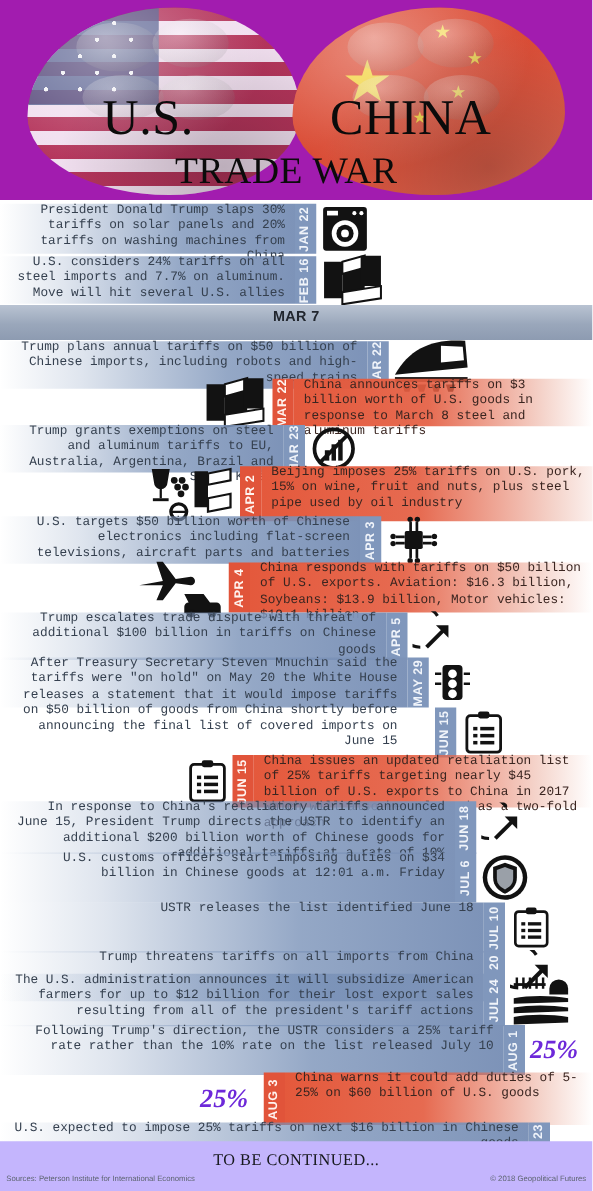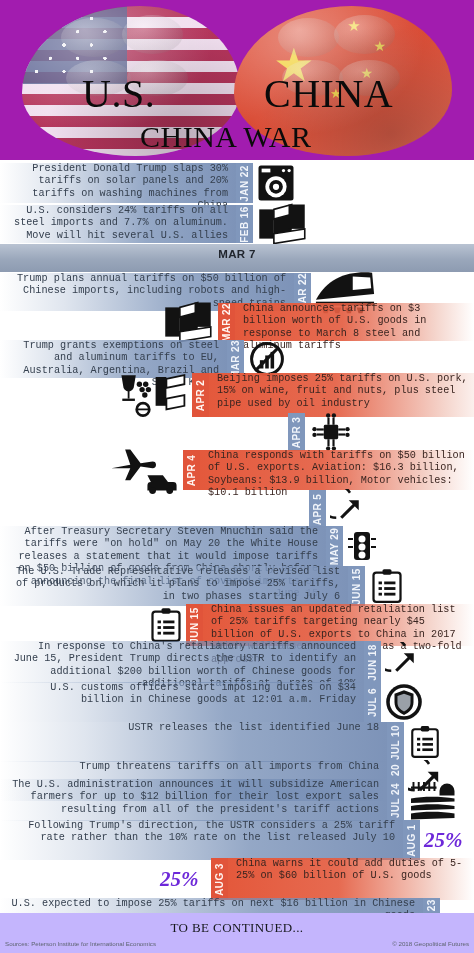--- a/index.html
+++ b/index.html
@@ -162,21 +162,21 @@
       <div class="knuck" style="left:20%;top:8%;width:28%;height:26%"></div>
       <div class="knuck" style="left:46%;top:6%;width:28%;height:26%"></div>
       <div class="knuck" style="left:22%;top:36%;width:28%;height:24%"></div>
       <div class="knuck" style="left:48%;top:36%;width:28%;height:24%"></div>
       <div class="shade"></div>
     </div>
 
   </div>
   <div class="title-us">U.S.</div>
   <div class="title-cn">CHINA</div>
-  <div class="title-tw">CHINA WAR</div>
+  <div class="title-tw">TRADE WAR</div>
 </div>
 
 <div class="timeline" id="timeline" style="height: 753px; top: 0px;">
     <div class="row" style="position: absolute; left: 0px; top: 3px; height: 40px; width: 474px;">
       <div class="bar bar-us" style="left: 0px; width: 236px;">
         <div class="text">President Donald Trump slaps 30% tariffs on solar panels and 20% tariffs on washing machines from China</div>
       </div>
       <div class="datetab datetab-us" style="left: 236px;">
         <span>JAN 22</span>
       </div>
@@ -284,20 +284,23 @@
           <circle cx="32" cy="28" r="3"></circle>
           <circle cx="30" cy="44" r="7" fill="none" stroke="#121212" stroke-width="3"></circle>
           <line x1="23" y1="44" x2="37" y2="44" stroke="#121212" stroke-width="2"></line>
           <polygon points="44,8 56,8 56,40 44,40"></polygon>
           <polygon points="56,10 76,6 76,16 56,20" fill="#fff" stroke="#121212" stroke-width="2"></polygon>
           <polygon points="56,32 76,28 76,40 56,44" fill="#fff" stroke="#121212" stroke-width="2"></polygon>
         </svg>
       </div>
     </div>
     <div class="row" style="position: absolute; left: 0px; top: 253px; height: 38px; width: 474px;">
+      <div class="bar bar-us" style="left: 0px; width: 288px;">
+        <div class="text">U.S. targets $50 billion worth of Chinese electronics including flat-screen televisions, aircraft parts and batteries</div>
+      </div>
       <div class="datetab datetab-us" style="left: 288px;">
         <span>APR 3</span>
       </div>
       <div class="icon" style="left: 308px; width: 46px;">
         <svg width="46" height="46" viewBox="0 0 64 64" fill="#121212">
           <rect x="22" y="22" width="20" height="20" rx="2"></rect>
           <rect x="27" y="12" width="3" height="10"></rect>
           <rect x="34" y="12" width="3" height="10"></rect>
           <rect x="27" y="42" width="3" height="10"></rect>
           <rect x="34" y="42" width="3" height="10"></rect>
@@ -326,20 +329,23 @@
       <div class="icon" style="left: 108px; width: 72px;">
         <svg width="72" height="72" viewBox="0 0 84 64" fill="#121212">
           <path d="M4 30 L26 26 L20 8 L26 8 L38 24 L52 22 A4 4 0 0 1 52 30 L38 28 L26 44 L20 44 L26 30 Z"></path>
           <path d="M46 38 h18 l6 8 h6 a4 4 0 0 1 4 4 v6 h-34 v-6 a4 4 0 0 1 4 -4 Z"></path>
           <circle cx="52" cy="56" r="4"></circle>
           <circle cx="72" cy="56" r="4"></circle>
         </svg>
       </div>
     </div>
     <div class="row" style="position: absolute; left: 0px; top: 330px; height: 38px; width: 474px;">
+      <div class="bar bar-us" style="left: 0px; width: 309px;">
+        <div class="text">Trump escalates trade dispute with threat of additional $100 billion in tariffs on Chinese goods</div>
+      </div>
       <div class="datetab datetab-us" style="left: 309px;">
         <span>APR 5</span>
       </div>
       <div class="icon" style="left: 330px; width: 40px;">
         <svg width="40" height="40" viewBox="0 0 64 64" fill="#121212">
           <path d="M32 6 A26 26 0 1 0 10 46" fill="none" stroke="#121212" stroke-width="4"></path>
           <path d="M18 46 L42 22" stroke="#121212" stroke-width="5" fill="none"></path>
           <polygon points="46,18 46,34 30,18"></polygon>
         </svg>
       </div>
@@ -358,23 +364,20 @@
           <circle cx="32" cy="34" r="7" fill="#fff"></circle>
           <circle cx="32" cy="50" r="7" fill="#fff"></circle>
           <rect x="4" y="16" width="10" height="4"></rect>
           <rect x="50" y="16" width="10" height="4"></rect>
           <rect x="4" y="32" width="10" height="4"></rect>
           <rect x="50" y="32" width="10" height="4"></rect>
         </svg>
       </div>
     </div>
     <div class="row" style="position: absolute; left: 0px; top: 406px; height: 40px; width: 474px;">
-      <div class="bar bar-us" style="left: 0px; width: 348px;">
-        <div class="text">The U.S. Trade Representative releases a revised list of products on, which it plans to impose 25% tariffs, in two phases starting July 6</div>
-      </div>
       <div class="datetab datetab-us" style="left: 348px;">
         <span>JUN 15</span>
       </div>
       <div class="icon" style="left: 369px; width: 36px;">
         <svg width="36" height="36" viewBox="0 0 64 64" fill="#121212">
           <rect x="8" y="8" width="48" height="52" rx="5" fill="none" stroke="#121212" stroke-width="4"></rect>
           <rect x="24" y="2" width="16" height="10" rx="3"></rect>
           <rect x="17" y="24" width="6" height="5"></rect>
           <rect x="27" y="24" width="20" height="5"></rect>
           <rect x="17" y="34" width="6" height="5"></rect>

